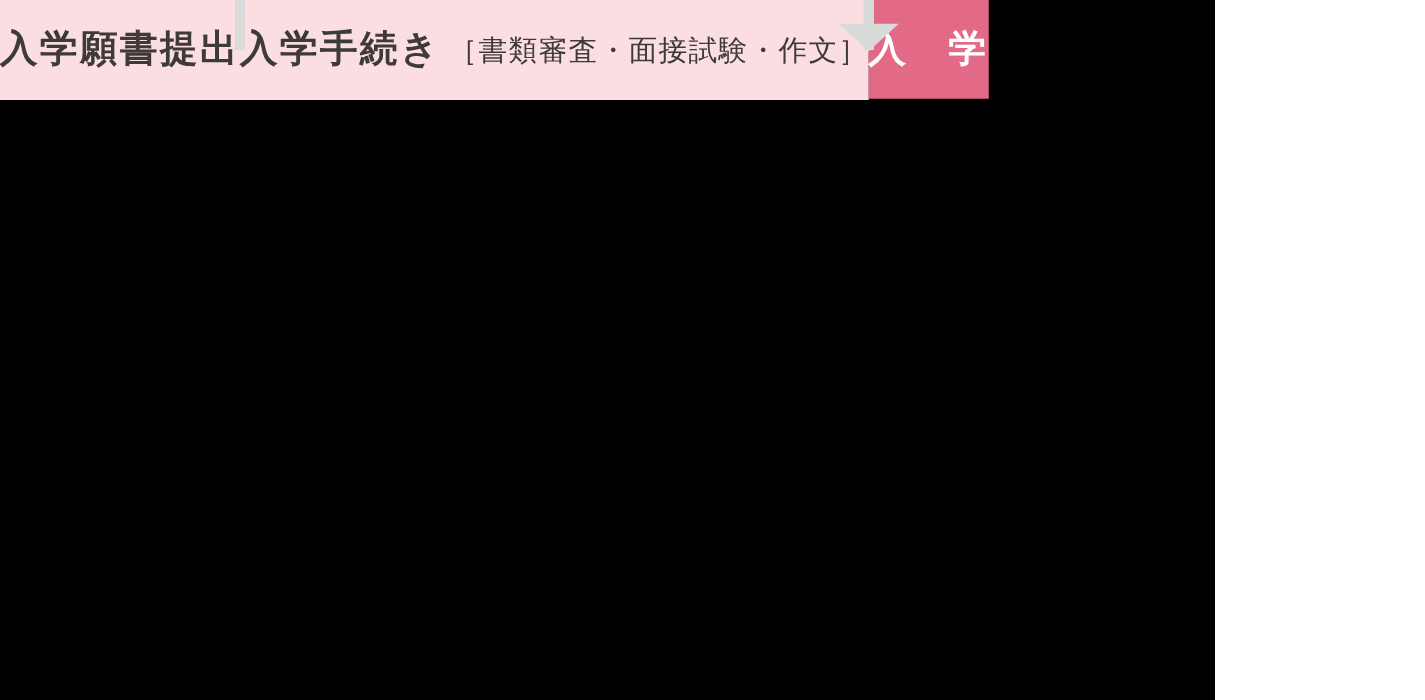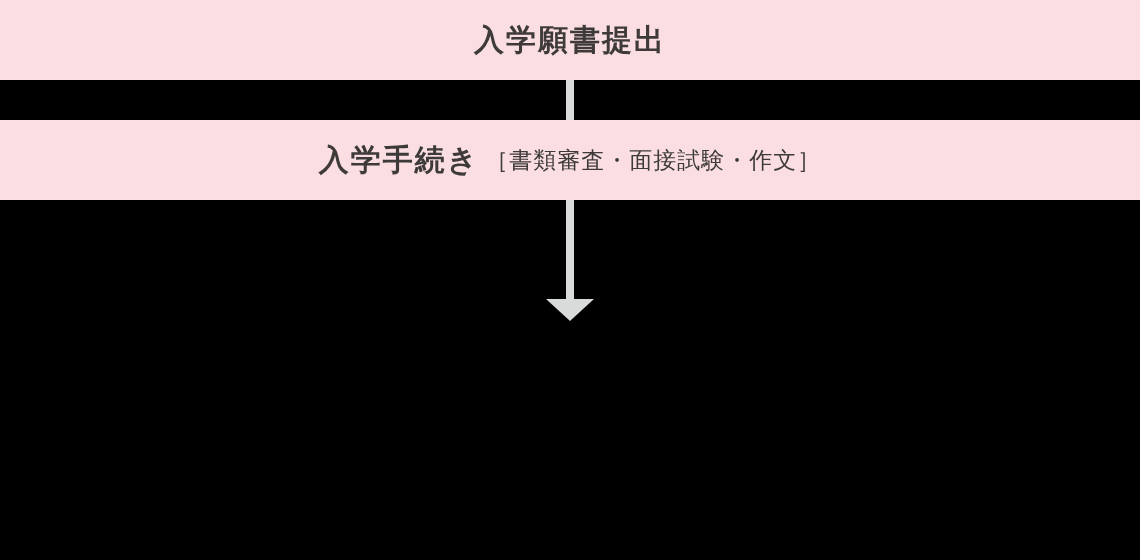--- a/index.html
+++ b/index.html
@@ -2,24 +2,24 @@
 <html><head>
 <meta charset="utf-8">
 <style>
   html, body {
     margin: 0;
     padding: 0;
     background: #ffffff;
     font-family: "Liberation Sans", "DejaVu Sans", sans-serif;
   }
   .flow {
-    width: 1140px;
+    width: 972px;
     height: 560px;
     display: flex;
-    flex-direction: column;
+    flex-direction: row;
     overflow: hidden;
     background: #000000;
   }
   .band {
     background: #fadee2;
     display: flex;
     align-items: center;
     justify-content: center;
     flex: 0 0 auto;
   }
@@ -113,14 +113,17 @@
   <div class="gap h40">
     <div class="stem"></div>
   </div>
 
 
   <div class="gap h41 gap-last">
     <div class="stem"></div>
     <div class="arrow-head"></div>
   </div>
 
+  <div class="final-band">
+    <span class="final-title">入　学</span>
+  </div>
 
 </div>
 
 </body></html>

